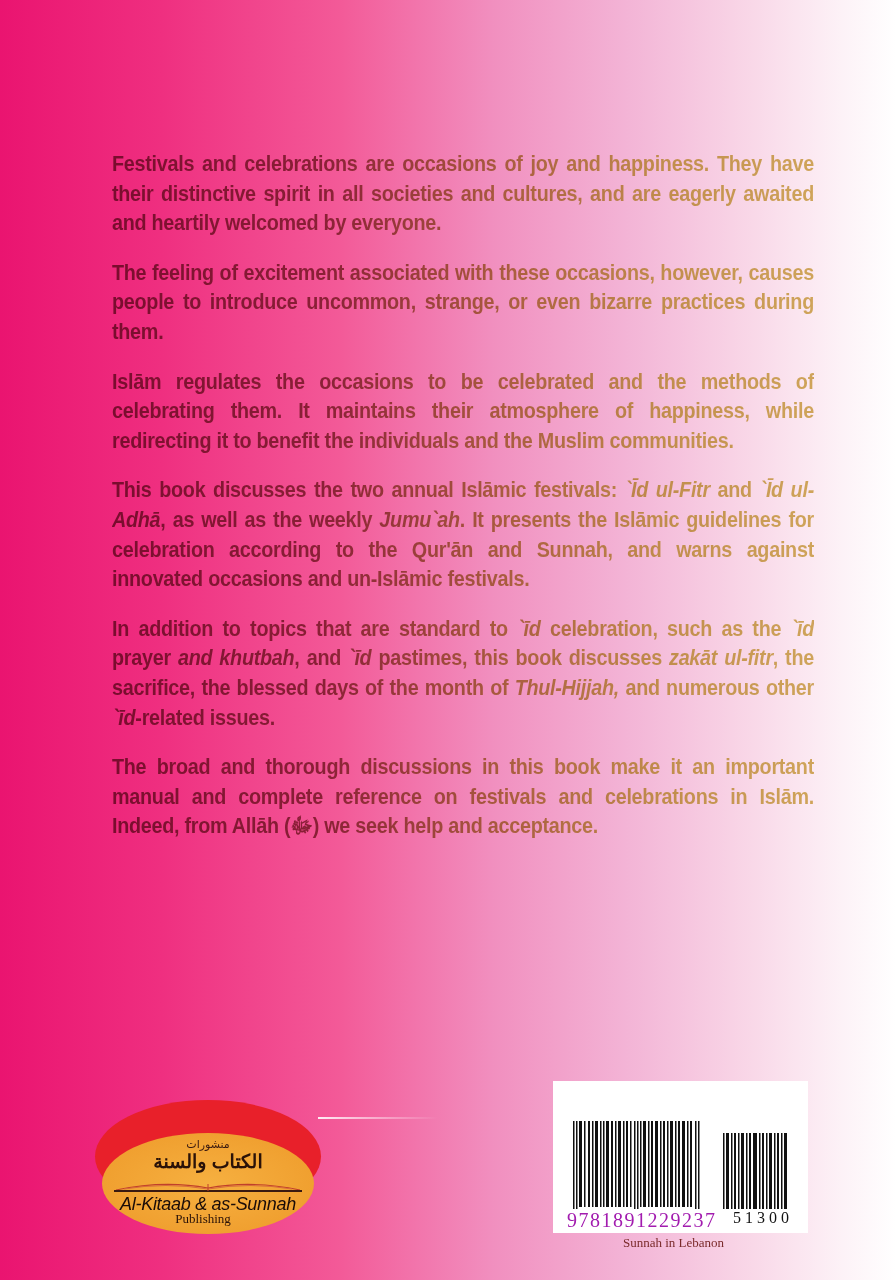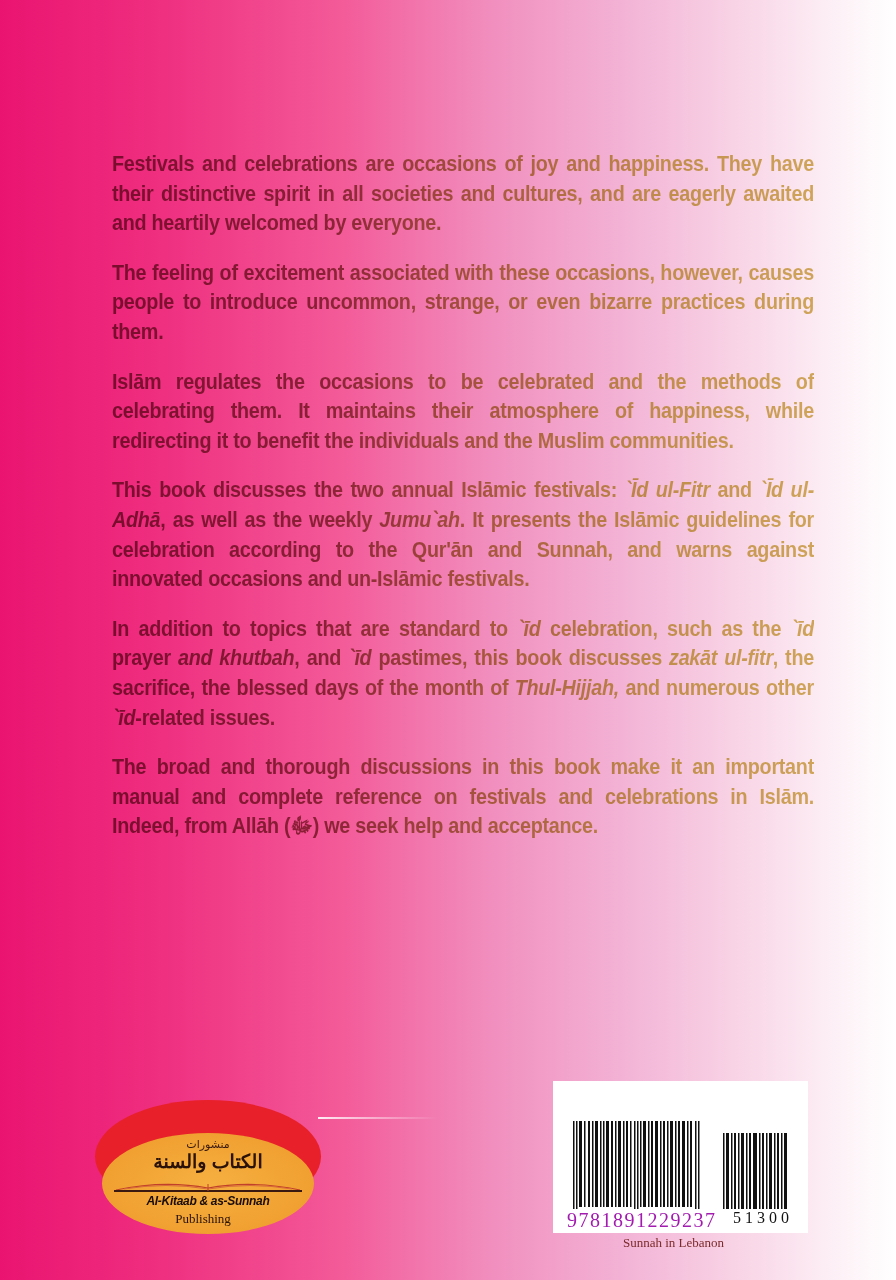--- a/index.html
+++ b/index.html
@@ -35,22 +35,22 @@
     text-align:center;
     margin-top:27px;
   }
   .logo-ar-small { position:absolute; top:5px; left:0; right:0; font-family:"DejaVu Sans", sans-serif; font-size:11px; color:#3a1a10; }
   .logo-ar-big { position:absolute; top:17px; left:0; right:0; font-family:Liberation Sans, sans-serif; font-size:19px; font-weight:bold; color:#2a1208; }
   .logo-book {
     position:absolute; left:12px; top:47px; width:188px; height:12px;
   }
   .logo-en {
     position:absolute; top:61px; left:0; right:0;
-    font-family:"Liberation Sans", sans-serif; font-weight:bold; font-style:italic;
-    font-size:12px; color:#1a0c08; letter-spacing:-0.3px;
+    font-family:"Liberation Sans", sans-serif; font-weight:normal; font-style:italic;
+    font-size:18px; color:#1a0c08; letter-spacing:-0.3px;
   }
   .logo-pub {
     position:absolute; top:78px; left:0; right:10px;
     font-family:"Liberation Serif", serif; font-size:13px; color:#2a1208;
   }
   .shine {
     position:absolute; left:318px; top:1117px; width:120px; height:2px;
     background: linear-gradient(90deg, rgba(255,255,255,0.9), rgba(255,255,255,0));
   }
   .barcode-box {

